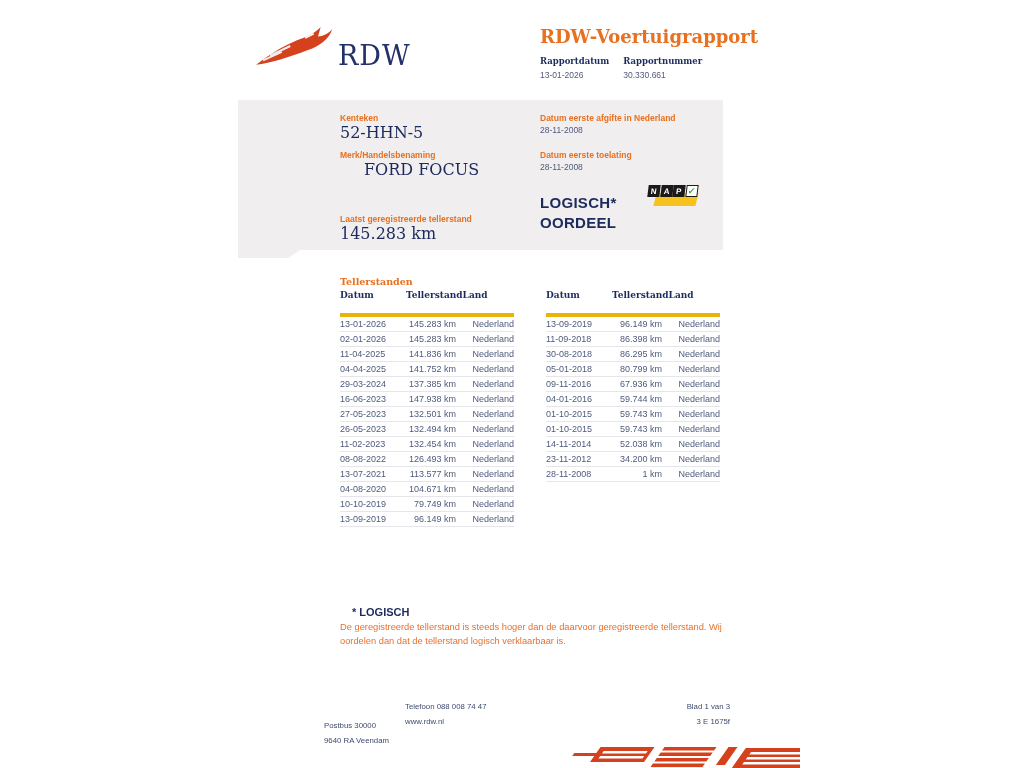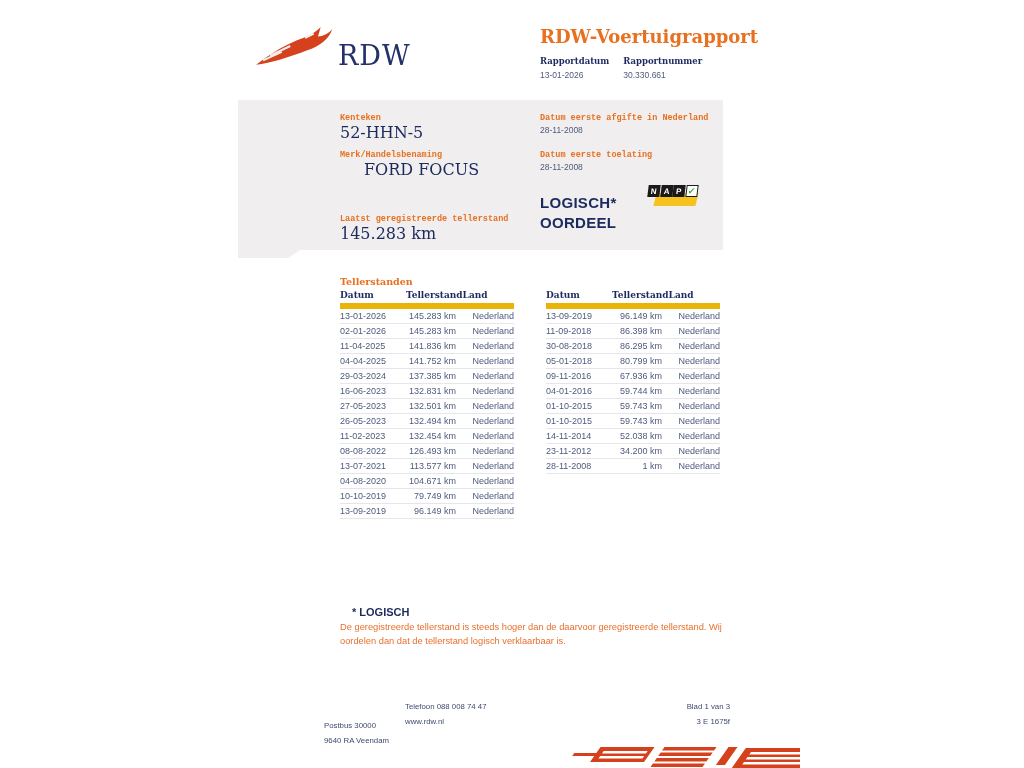--- a/index.html
+++ b/index.html
@@ -14,43 +14,43 @@
   .doc-title { left:540px; top:26px; font-family:"DejaVu Serif", serif; font-weight:700;
                font-size:18px; color:#e8701f; }
   .meta { left:540px; top:56px; display:flex; gap:14px;align-items:center; }
   .meta .block { min-width:53px; }
   .meta .lbl { font-family:"DejaVu Serif", serif; font-weight:700; font-size:8.5px; color:#1c2a5e; }
   .meta .val { margin-top:4px; font-size:8.5px; color:#4f5b7d; }
 
   
   .panel { left:238px; top:100px; width:485px; height:158px; background:#f0eeee;
            clip-path: polygon(0 0, 485px 0, 485px 150px, 62px 150px, 50px 158px, 0 158px); }
-  .olabel { font-family:Liberation Mono, monospace; font-weight:700; font-size:8.5px; color:#e8701f; }
+  .olabel { font-family:Liberation Sans, sans-serif; font-weight:700; font-size:8.5px; color:#e8701f; }
   .serif-val { font-family:"DejaVu Serif", serif; font-size:16px; color:#1c2a5e; }
   .sans-val  { font-size:8.5px; color:#4f5b7d; }
   .oordeel { font-weight:bold; font-size:15px; color:#1c2a5e; letter-spacing:0.3px; line-height:20px;margin-top:7px; }
 
   
   .nap { left:410px; top:85px; width:50px; height:22px; }
   .nap-yellow { position:absolute; left:7px; top:8px; width:42px; height:13px;
                 background:#f6c21d; transform:skewX(-14deg); }
   .nap-tiles { position:absolute; left:0; top:0; display:flex; gap:1px; }
   .nap-tile { width:11.5px; height:12px; background:#1a1a1a; transform:skewX(-7deg);
               display:flex; align-items:center; justify-content:center;
               color:#fff; font-weight:bold; font-size:8px; }
   .nap-tile.check { background:#fff; border:1px solid #1a1a1a; color:#2ba13a; font-size:9px; }
 
   
   .tbl-title { left:340px; top:276px; font-family:"DejaVu Serif", serif; font-weight:700;
                font-size:9.5px; color:#e8701f; }
   .tbl { top:290px; width:174px; }
   .tbl.left  { left:340px; }
   .tbl.right { left:546px; }
-  .thead { display:grid; grid-template-columns:66px 1fr 58px; padding-bottom:3px;
-           border-bottom:6px solid #eab308; }
+  .thead { display:grid; grid-template-columns:66px 1fr 58px; padding-bottom:13px;
+           border-bottom:4px solid #eab308; }
   .thead span { font-family:"DejaVu Serif", serif; font-weight:700; font-size:9px; color:#1c2a5e; }
   .thead span:nth-child(2), .thead span:nth-child(3) { text-align:left; }
   .trow { display:grid; grid-template-columns:66px 1fr 58px; height:15px; align-items:center;
           border-bottom:1px solid #e5e5ea; font-size:9px; color:#4f5b7d; }
   .trow span:nth-child(2), .trow span:nth-child(3) { text-align:right; }
 
   
   .note-heading { left:340px; top:606px; font-weight:bold; font-size:11px; color:#1c2a5e;margin-left:12px; }
   .note-body { left:340px; top:621px; width:392px; font-size:9.3px; line-height:13.5px; color:#e8702d; }
 
@@ -146,21 +146,21 @@
         <span>141.752 km</span>
         <span>Nederland</span>
       </div>
       <div class="trow">
         <span>29-03-2024</span>
         <span>137.385 km</span>
         <span>Nederland</span>
       </div>
       <div class="trow">
         <span>16-06-2023</span>
-        <span>132.831 km</span>
+        <span>147.938 km</span>
         <span>Nederland</span>
       </div>
       <div class="trow">
         <span>27-05-2023</span>
         <span>132.501 km</span>
         <span>Nederland</span>
       </div>
       <div class="trow">
         <span>26-05-2023</span>
         <span>132.494 km</span>

